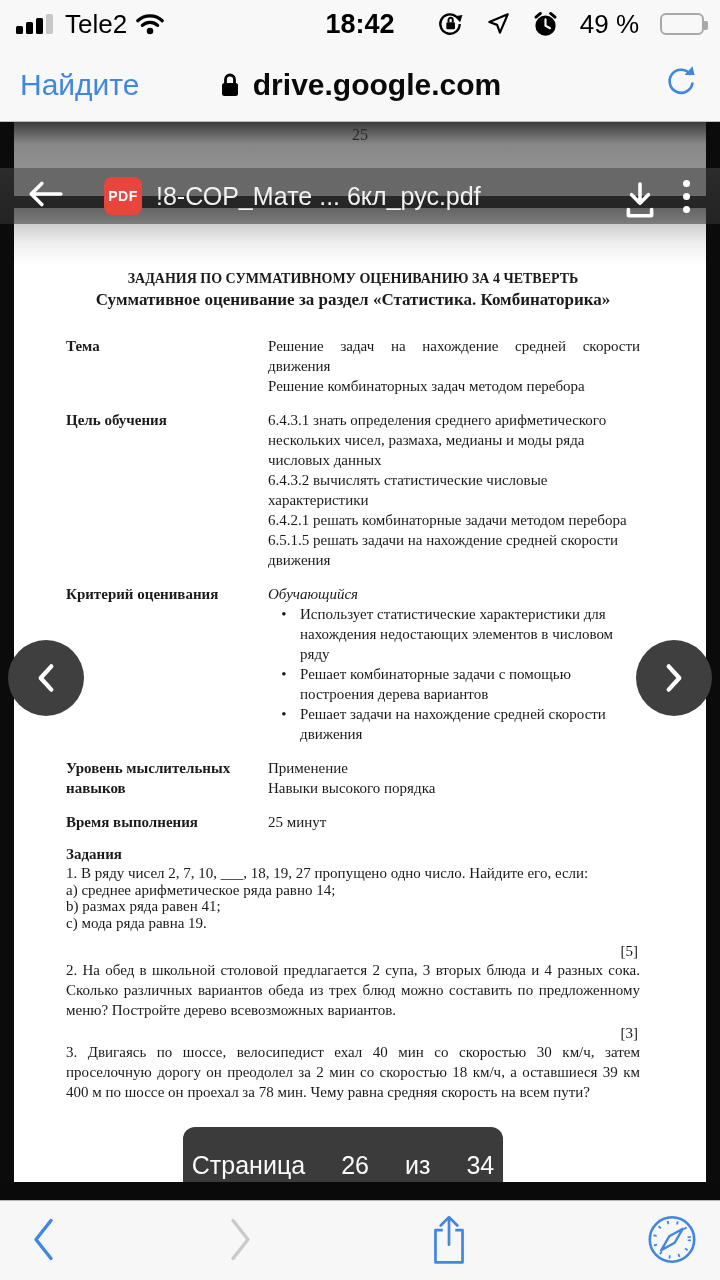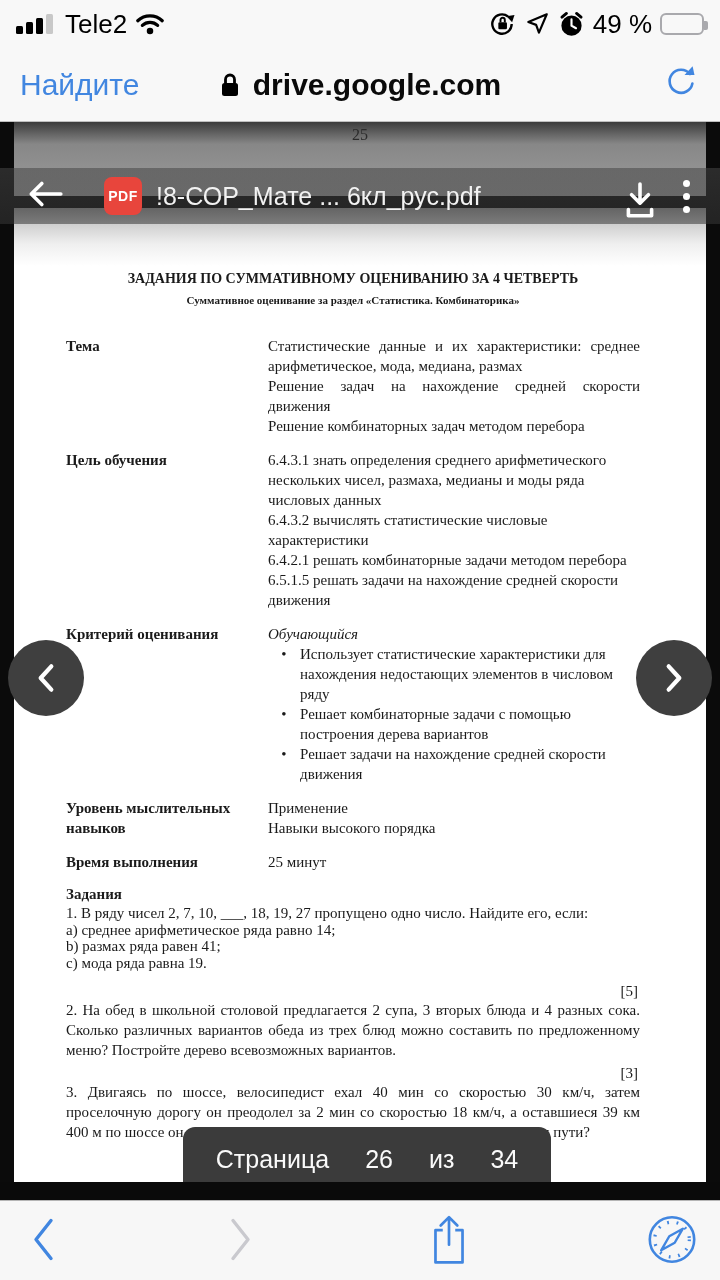--- a/index.html
+++ b/index.html
@@ -9,21 +9,21 @@
   
   .statusbar { position:absolute; top:0; left:0; width:720px; height:48px;
     background:#f8f8f8; display:flex; align-items:center; padding:0 16px; z-index:30; }
   .sb-left { display:flex; align-items:center; gap:8px;justify-content:flex-end; }
   .sig { display:flex; align-items:flex-end; gap:3px; margin-right:4px; }
   .sig i { display:block; width:7px; border-radius:1.5px; background:#000; }
   .sig i:nth-child(1){height:8px;} .sig i:nth-child(2){height:12px;}
   .sig i:nth-child(3){height:16px;} .sig i:nth-child(4){height:20px; background:#c8c8c8;}
   .carrier { font-size:26px; color:#000; }
   .sb-time { position:absolute; left:0; right:0; text-align:center; font-size:27px; font-weight:700; color:#000; }
-  .sb-right { margin-left:auto; display:flex; align-items:center; gap:8px; z-index:2;text-align:right; }
+  .sb-right { margin-left:auto; display:flex; align-items:center; gap:21px; z-index:2;text-align:right; }
   .pct { font-size:26px; color:#000; }
   .batt { position:relative; width:44px; height:22px; border:2px solid #a9a9ad; border-radius:6px; padding:2px; }
   .batt .fill { width:48%; height:100%; background:#f5c518; border-radius:2px; }
   .batt .nub { position:absolute; right:-6px; top:6px; width:4px; height:9px; background:#a9a9ad; border-radius:0 2px 2px 0; }
 
   
   .urlbar { position:absolute; top:48px; left:0; width:720px; height:74px;
     background:#f8f8f8; border-bottom:1px solid #bfbfbf; display:flex; align-items:center; z-index:30; }
   .done { position:absolute; left:20px; font-size:30px; color:#4186e0; }
   .urlmid { position:absolute; left:0; right:0; display:flex; align-items:center; justify-content:center; gap:12px; }
@@ -50,21 +50,21 @@
   .kebab { margin-right:30px; display:flex; flex-direction:column; gap:6px; }
   .kebab i { width:7px; height:7px; border-radius:50%; background:#fff; }
 
   
   .page { position:absolute; top:86px; left:14px; width:692px; height:974px; background:#fff;
     font-family:"Liberation Serif",serif; color:#1a1a1a; }
   .page::before { content:""; position:absolute; top:0; left:0; right:0; height:58px;
     background:linear-gradient(180deg,#969696 0,#cfcfcf 16px,#efefef 36px,#ffffff 58px); }
   .pagein { position:relative; padding:0 66px 0 52px; }
   .doc-title { margin-top:60px; text-align:center; font-size:14px; font-weight:700; line-height:22px; }
-  .doc-sub { text-align:center; font-size:11px; font-weight:700; line-height:20px; }
+  .doc-sub { text-align:center; font-size:17px; font-weight:700; line-height:20px; }
   .defs { margin-top:26px; font-size:15px; line-height:20px; }
   .def-row { display:grid; grid-template-columns:202px 1fr; margin-bottom:14px; }
   .def-label { font-weight:700; padding-right:10px; }
   .just { text-align:justify; }
   .italic { font-style:italic; }
   .bullets { margin-top:0; }
   .b-item { display:grid; grid-template-columns:32px 1fr; }
   .b-item .dot { text-align:center; }
   .tasks-h { font-weight:700; font-size:15px; margin-top:10px; }
   .t1 { font-size:15px; line-height:16.5px; }
@@ -72,23 +72,23 @@
   .tmark { text-align:right; font-size:15px; padding-right:2px; }
   .tpar { font-size:15px; line-height:20px; text-align:justify; }
   .mk1 { margin-top:12px; } .mk2 { margin-top:5px; }
 
   
   .navbtn { position:absolute; width:76px; height:76px; border-radius:50%; background:#3f3f3f;
     display:flex; align-items:center; justify-content:center; z-index:6; }
   .nav-l { left:8px; top:518px; } .nav-r { left:636px; top:518px; }
 
   
-  .toast { position:absolute; left:183px; top:1005px; width:368px; height:55px; background:#3b3b3b;
+  .toast { position:absolute; left:183px; top:1005px; width:320px; height:55px; background:#3b3b3b;
     border-radius:12px 12px 0 0; display:flex; justify-content:center; align-items:flex-end;
-    padding-bottom:10px; gap:36px; z-index:7; }
+    padding-bottom:4px; gap:36px; z-index:7; }
   .toast span { color:#fafafa; font-size:25px; line-height:25px; }
 
   .bstrip { position:absolute; left:0; right:0; top:1060px; height:18px; background:#0a0a0a; z-index:8; }
 
   
   .toolbar { position:absolute; top:1200px; left:0; width:720px; height:80px; background:#f7f7f7;
     border-top:1px solid #b5b5b5; z-index:30; }
   .tb { position:absolute; top:50%; transform:translate(-50%,-50%); background:none; border:none; }
   .tb-back { left:43px; } .tb-fwd { left:241px; } .tb-share { left:449px; } .tb-comp { left:672px; }
 </style>
@@ -103,20 +103,21 @@
         <i></i>
         <i></i>
       </span>
     <span class="carrier">Tele2</span>
     <svg width="30" height="24" viewBox="0 0 24 18">
       <path d="M2.2 6.4 a14.5 14.5 0 0 1 19.6 0" fill="none" stroke="#000" stroke-width="2.6" stroke-linecap="round"></path>
       <path d="M5.9 10.1 a9 9 0 0 1 12.2 0" fill="none" stroke="#000" stroke-width="2.6" stroke-linecap="round"></path>
       <circle cx="12" cy="14.6" r="2.6" fill="#000"></circle>
     </svg>
   </div>
+  <div class="sb-time">18:42</div>
   <div class="sb-right">
     <svg width="28" height="28" viewBox="0 0 26 26">
       <path d="M22 13a9 9 0 1 1-3.4-7" fill="none" stroke="#000" stroke-width="2.2"></path>
       <polygon points="17.2,5.8 24.6,4.6 22.4,11.4" fill="#000"></polygon>
       <rect x="9.6" y="11.4" width="8" height="6.4" rx="1.2" fill="#000"></rect>
       <path d="M11.6 11.4 v-2.2 a2 2 0 0 1 4 0 v2.2" fill="none" stroke="#000" stroke-width="1.8"></path>
     </svg>
     <svg width="26" height="26" viewBox="0 0 24 24">
       <path d="M21 3 L4 10.2 l7.2 2.6 2.6 7.2 Z" fill="none" stroke="#000" stroke-width="2" stroke-linejoin="round"></path>
     </svg>
@@ -179,21 +180,20 @@
 
   <div class="page">
     <div class="pagein">
       <div class="doc-title">ЗАДАНИЯ ПО СУММАТИВНОМУ ОЦЕНИВАНИЮ ЗА 4 ЧЕТВЕРТЬ</div>
       <div class="doc-sub">Суммативное оценивание за раздел «Статистика. Комбинаторика»</div>
 
       <div class="defs">
         <div class="def-row">
           <div class="def-label">Тема</div>
           <div>
-            <div class="just">Статистические данные и их характеристики: среднее арифметическое, мода, медиана, размах</div>
             <div class="just">Решение задач на нахождение средней скорости движения</div>
             <div class="just">Решение комбинаторных задач методом перебора</div>
           </div>
         </div>
 
         <div class="def-row">
           <div class="def-label">Цель обучения</div>
           <div>
             <div>6.4.3.1 знать определения среднего арифметического нескольких чисел, размаха, медианы и моды ряда числовых данных</div>
             <div>6.4.3.2 вычислять статистические числовые характеристики</div>

